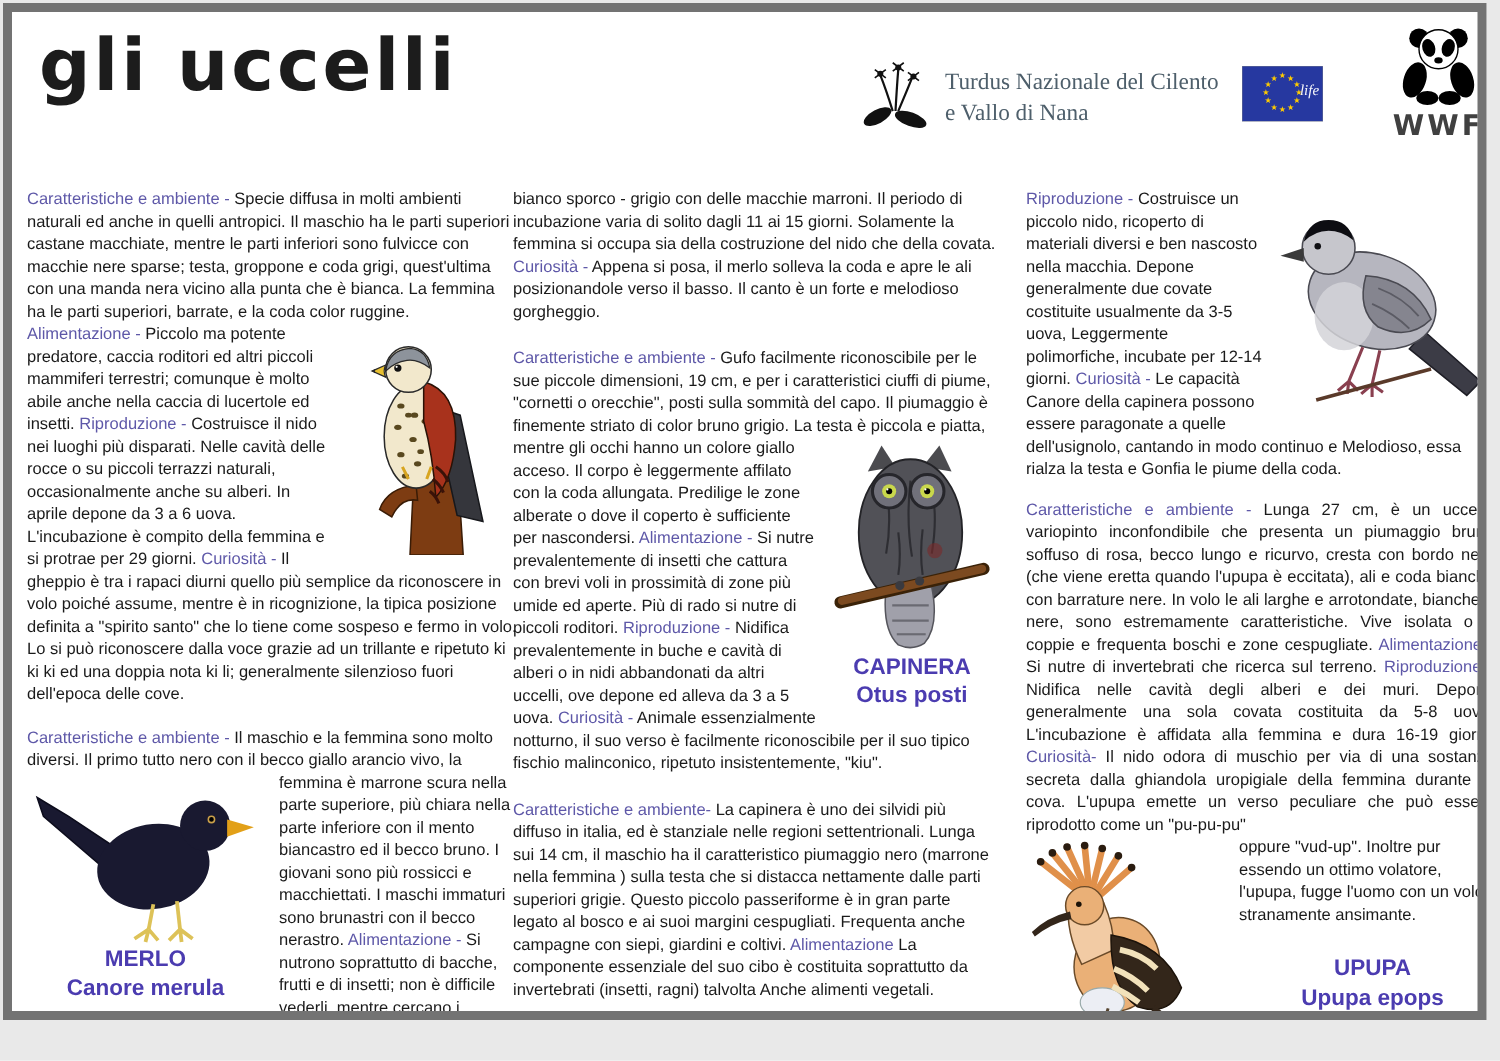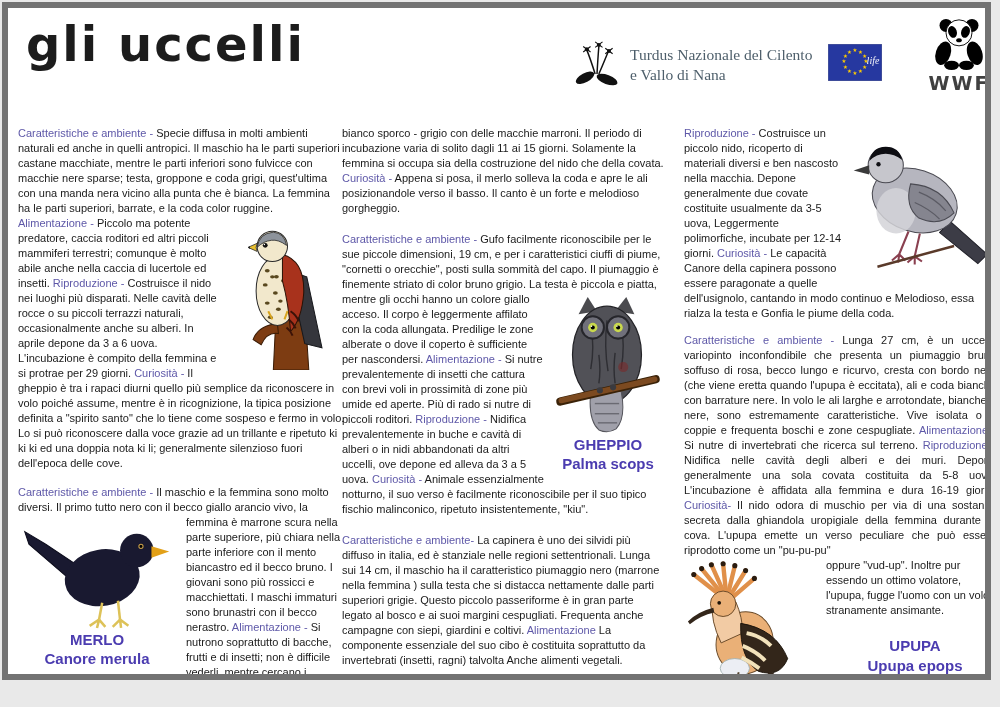--- a/index.html
+++ b/index.html
@@ -215,22 +215,22 @@
             <path d="M42,108 h24"></path>
               <path d="M42,118 h24"></path>
               <path d="M45,127 h19"></path>
           </g>
           <path d="M8,106 L102,84" stroke="#3a2208" stroke-width="8" stroke-linecap="round"></path>
           <path d="M9,105 L101,84" stroke="#7c4a20" stroke-width="5.5" stroke-linecap="round"></path>
           <circle cx="47" cy="95" r="3" fill="#3a3a3f"></circle>
             <circle cx="60" cy="92" r="3" fill="#3a3a3f"></circle>
         </svg>
         <div class="cap">
-          <div class="cap-name">GHEPPIO</div>
-          <div class="cap-latin">Palma scops</div>
+          <div class="cap-name">CAPINERA</div>
+          <div class="cap-latin">Otus posti</div>
         </div>
       </div>
       <span>piccola e piatta, mentre gli occhi hanno un colore giallo acceso. Il corpo è leggermente affilato con la coda allungata. Predilige le zone alberate o dove il coperto è sufficiente per nascondersi. <span class="kw">Alimentazione - </span>Si nutre prevalentemente di insetti che cattura con brevi voli in prossimità di zone più umide ed aperte. Più di rado si nutre di piccoli roditori. <span class="kw">Riproduzione - </span>Nidifica prevalentemente in buche e cavità di alberi o in nidi abbandonati da altri uccelli, ove depone ed alleva da 3 a 5 uova. <span class="kw">Curiosità - </span>Animale essenzialmente notturno, il suo verso è facilmente riconoscibile per il suo tipico fischio malinconico, ripetuto insistentemente, "kiu". </span>
     </div>
 
     <div class="block mt16">
       <span><span class="kw">Caratteristiche e ambiente- </span>La capinera è uno dei silvidi più diffuso in italia, ed è stanziale nelle regioni settentrionali. Lunga sui 14 cm, il maschio ha il caratteristico piumaggio nero (marrone nella femmina ) sulla testa che si distacca nettamente dalle parti superiori grigie. Questo piccolo passeriforme è in gran parte legato al bosco e ai suoi margini cespugliati. Frequenta anche campagne con siepi,  giardini e coltivi. <span class="kw">Alimentazione </span>La componente essenziale del suo cibo è costituita soprattutto da invertebrati (insetti, ragni) talvolta Anche alimenti vegetali. </span>
     </div>
   </div>
 

